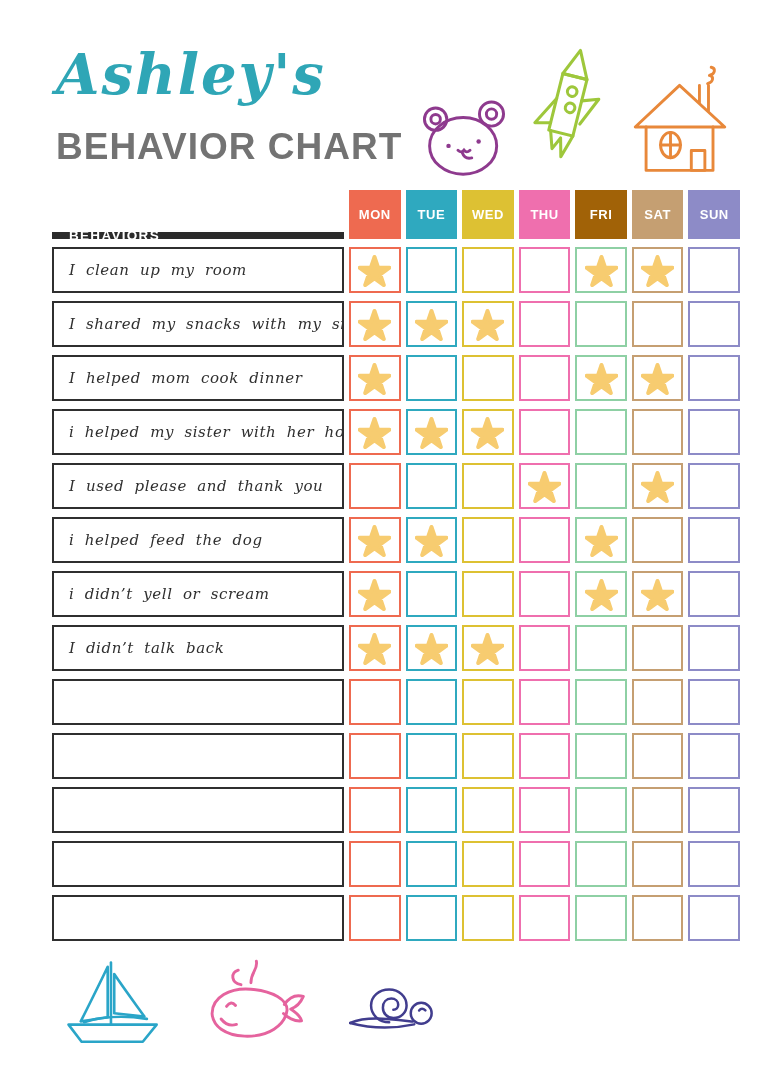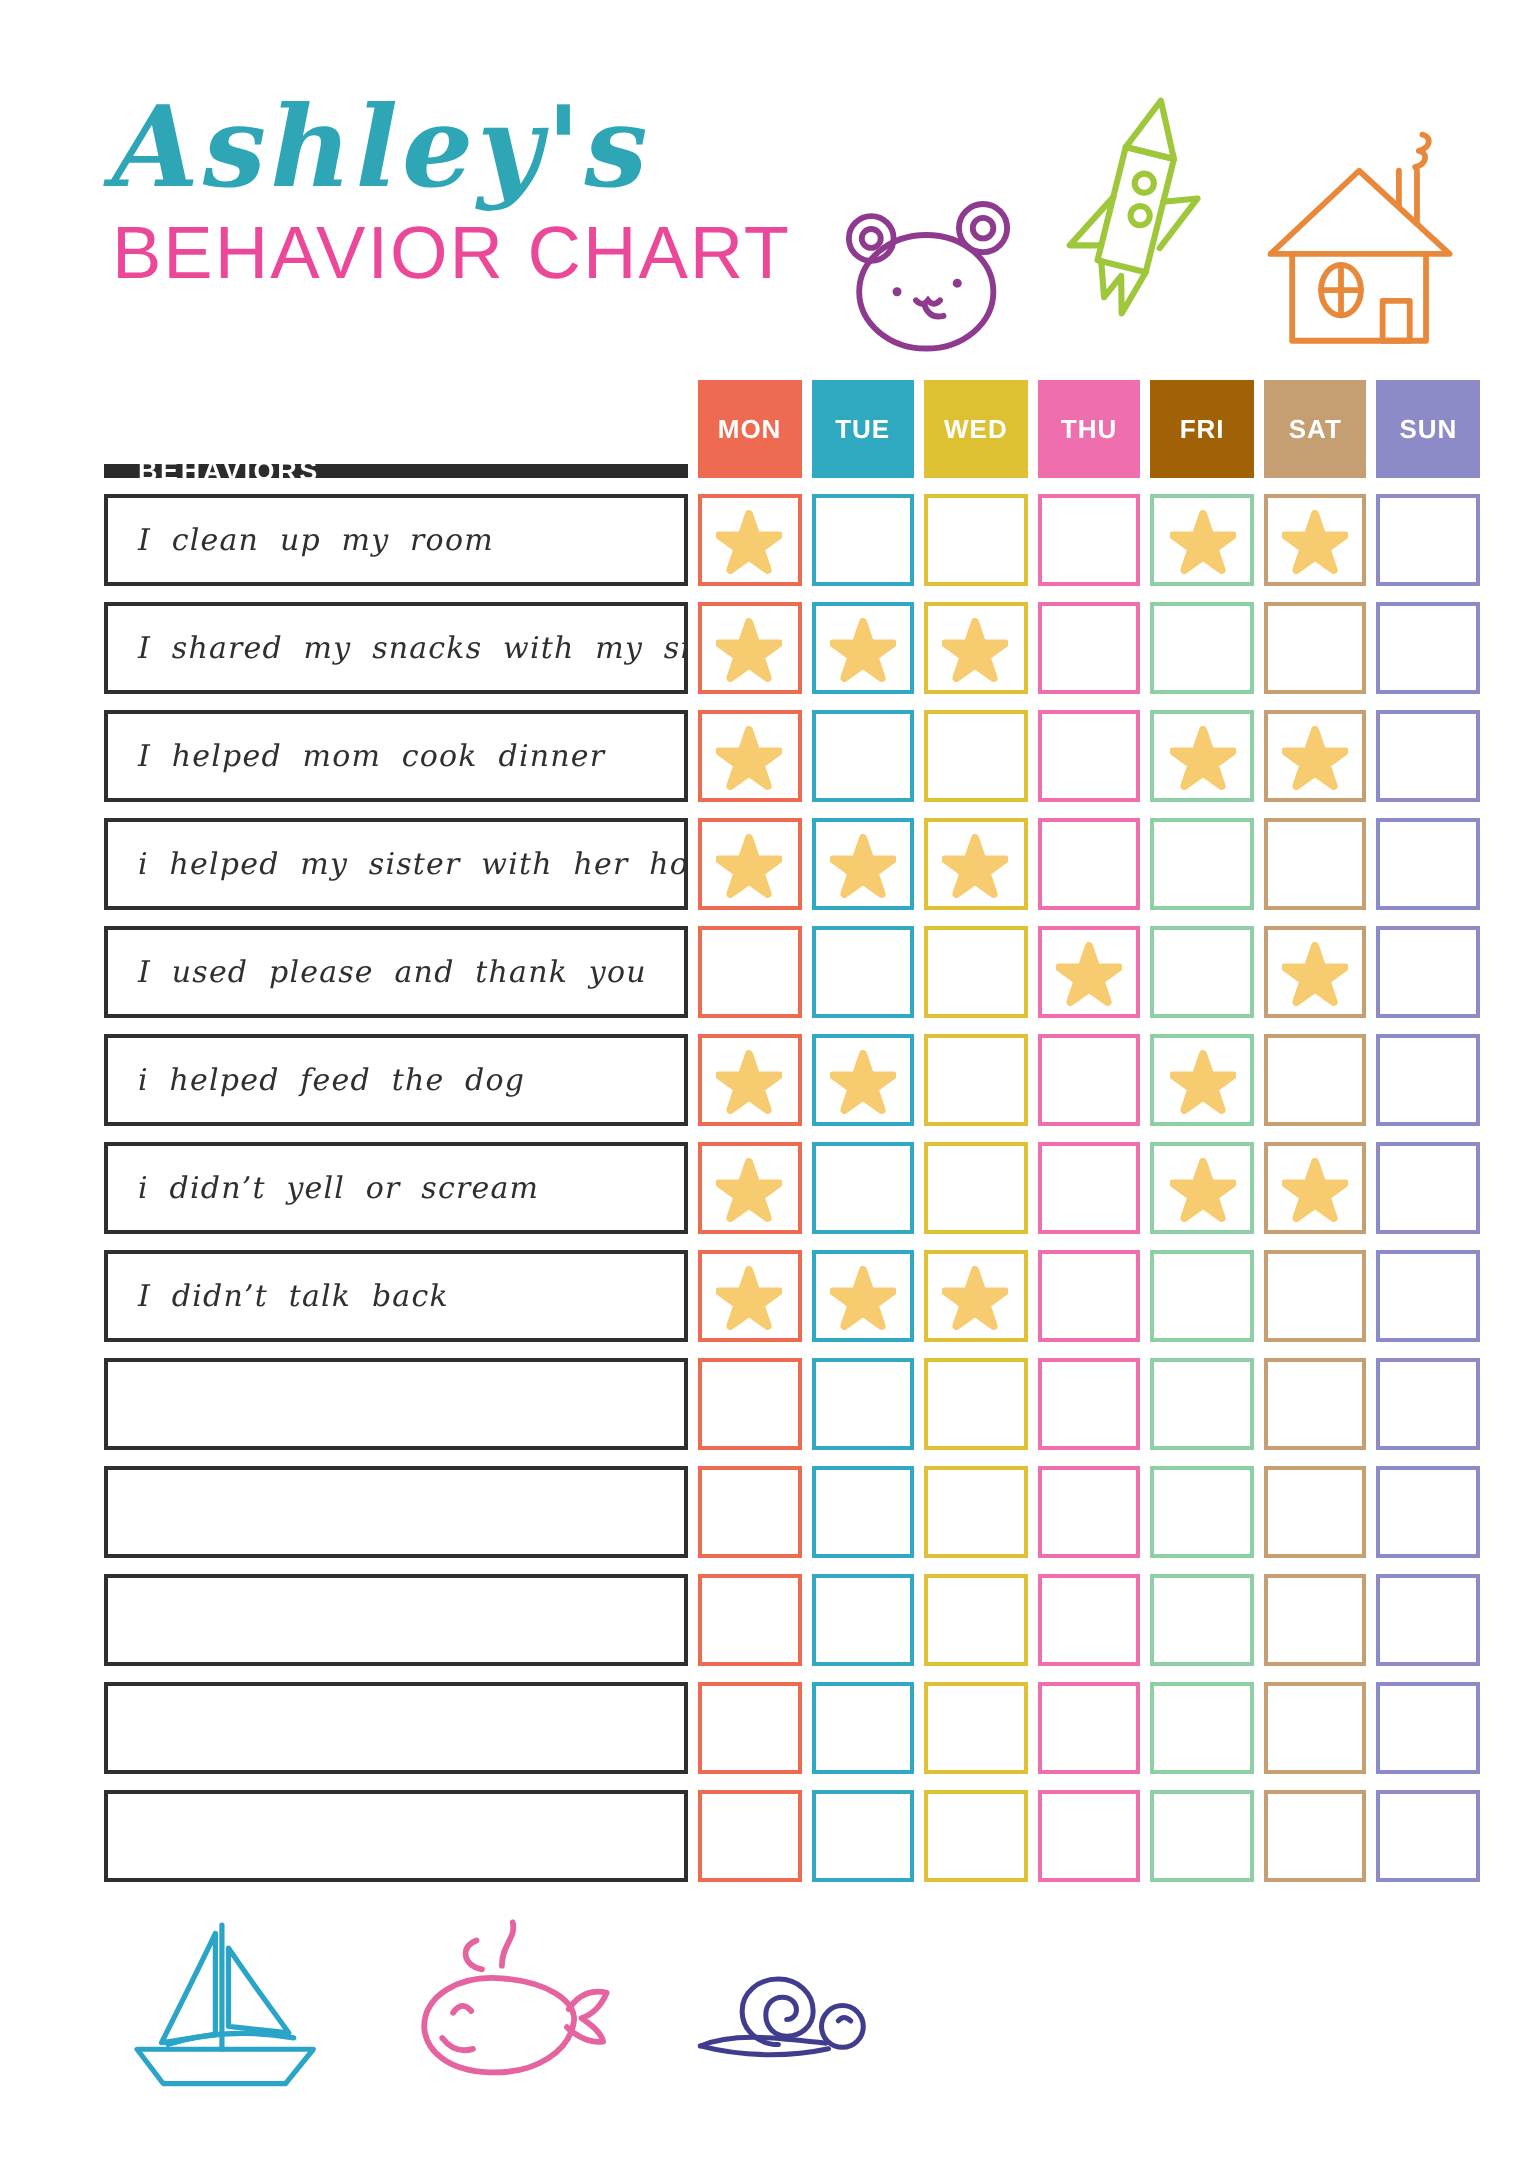--- a/index.html
+++ b/index.html
@@ -19,22 +19,22 @@
   }
   .titles{padding-top:6px;}
   .script-title{
     font-family:"DejaVu Serif",serif;
     font-style:italic;font-weight:bold;
     font-size:56px;line-height:1.1;
     color:#2fa6b6;letter-spacing:2px;
   }
   .main-title{
     font-family:"Liberation Sans",sans-serif;
-    font-weight:400;font-size:37px;line-height:1.15;
-    color:#ec4899;letter-spacing:1px;
+    font-weight:700;font-size:37px;line-height:1.15;
+    color:#737373;letter-spacing:1px;margin-top:20px;
   }
   .doodles-top{display:flex;align-items:flex-end;gap:14px;padding-top:4px;}
   .doodle svg{display:block;}
   
   .chart{
     display:grid;
     grid-template-columns:292px repeat(7,1fr);
     grid-template-rows:49px repeat(13,46px);
     column-gap:5px;row-gap:8px;
     width:688px;

